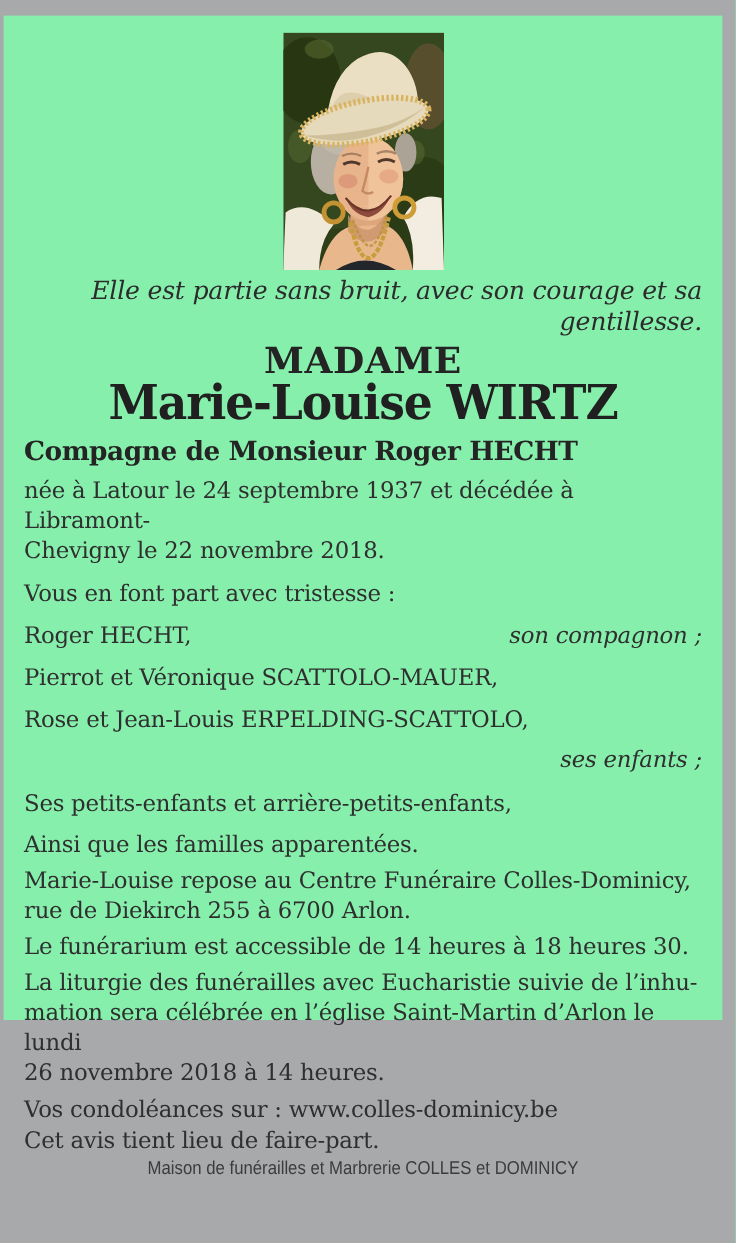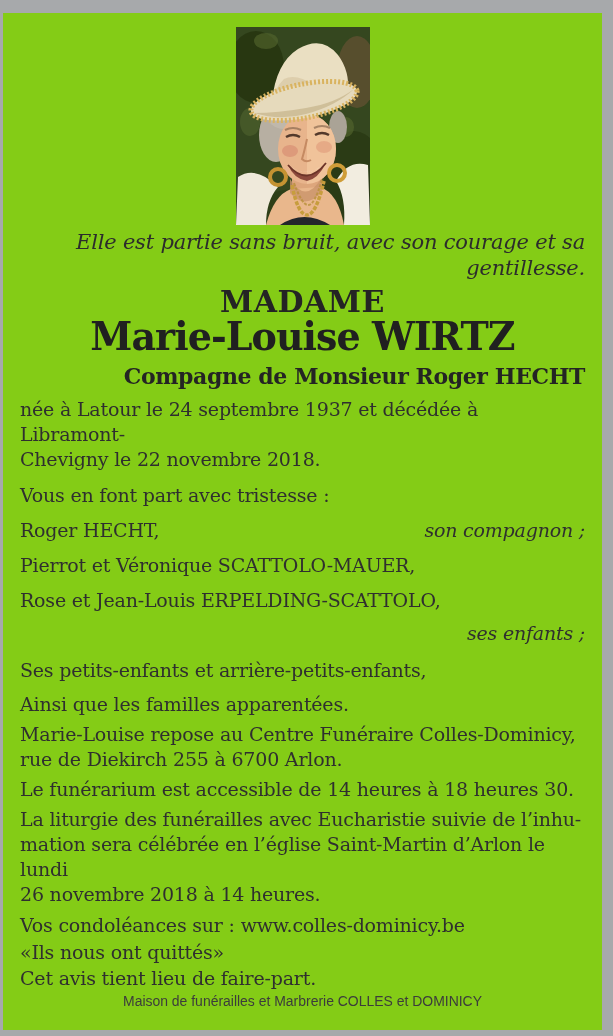--- a/index.html
+++ b/index.html
@@ -5,22 +5,22 @@
   html,body{margin:0;padding:0;}
   body{
     width:613px;height:1036px;
     background:#a7a9ab;
     position:relative;
     overflow:hidden;
     font-family:"DejaVu Serif", serif;
   }
   .card{
     position:absolute;left:3px;top:13px;
-    width:599px;height:1017px;
-    background:#84cc16;
+    width:599px;height:837px;
+    background:#86efac;
     box-sizing:border-box;
     padding:14px 17px 0 17px;
   }
   .photo-wrap{width:134px;height:198px;margin:0 auto;overflow:hidden;}
   .p{
     font-size:19px;line-height:25px;color:#2f2f2f;
     margin:0;white-space:pre-line;letter-spacing:-0.2px;
   }
   .it{font-style:italic;}
   .right{text-align:right;}
@@ -28,21 +28,21 @@
   .madame{
     font-size:30px;font-weight:bold;text-align:center;
     margin:8px 0 0;line-height:25px;color:#242424;letter-spacing:.5px;
   }
   .name{
     font-size:40px;font-weight:bold;text-align:center;
     margin:1px 0 0;line-height:42px;color:#202020;
     letter-spacing:-1px;transform:scaleX(.95);
   }
   .relation{
-    font-size:22px;font-weight:bold;text-align:right;
+    font-size:22px;font-weight:bold;text-align:left;
     margin:7px 0 0;line-height:25px;color:#242424;letter-spacing:-0.4px;
   }
   .row{display:flex;justify-content:space-between;align-items:baseline;text-align:right;}
   .mt-life{margin-top:8px;}
   .mt-intro{margin-top:11px;}
   .mt-row{margin-top:10px;}
   .mt-row4{margin-top:8px;}
   .mt-ses{margin-top:8px;}
   .mt-grand{margin-top:12px;}
   .mt-fam{margin-top:9px;}
@@ -143,21 +143,20 @@
 
   <p class="p mt-grand">Ses petits-enfants et arrière-petits-enfants,</p>
   <p class="p mt-fam">Ainsi que les familles apparentées.</p>
   <p class="p mt-sm">Marie-Louise repose au Centre Funéraire Colles-Dominicy,
 rue de Diekirch 255 à 6700 Arlon.</p>
   <p class="p mt-sm">Le funérarium est accessible de 14 heures à 18 heures 30.</p>
   <p class="p mt-sm">La liturgie des funérailles avec Eucharistie suivie de l’inhu-
 mation sera célébrée en l’église Saint-Martin d’Arlon le lundi
 26 novembre 2018 à 14 heures.</p>
   <p class="p mt-cond">Vos condoléances sur : www.colles-dominicy.be</p>
-  <p class="p mt-quote">«Ils nous ont quittés»</p>
   <p class="p mt-close">Cet avis tient lieu de faire-part.</p>
 
   <div class="footer">
     <div>Maison de funérailles et Marbrerie COLLES et DOMINICY</div>
 
   </div>
 
 </div>
 
 </body></html>

